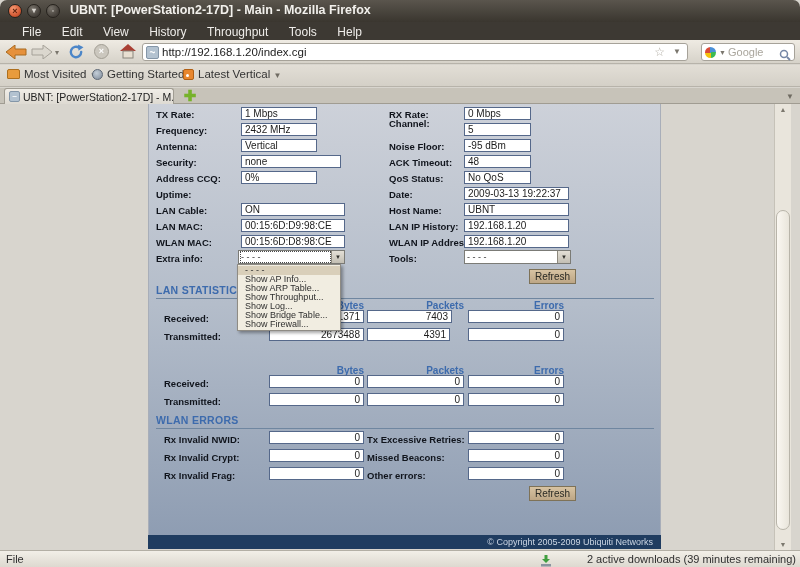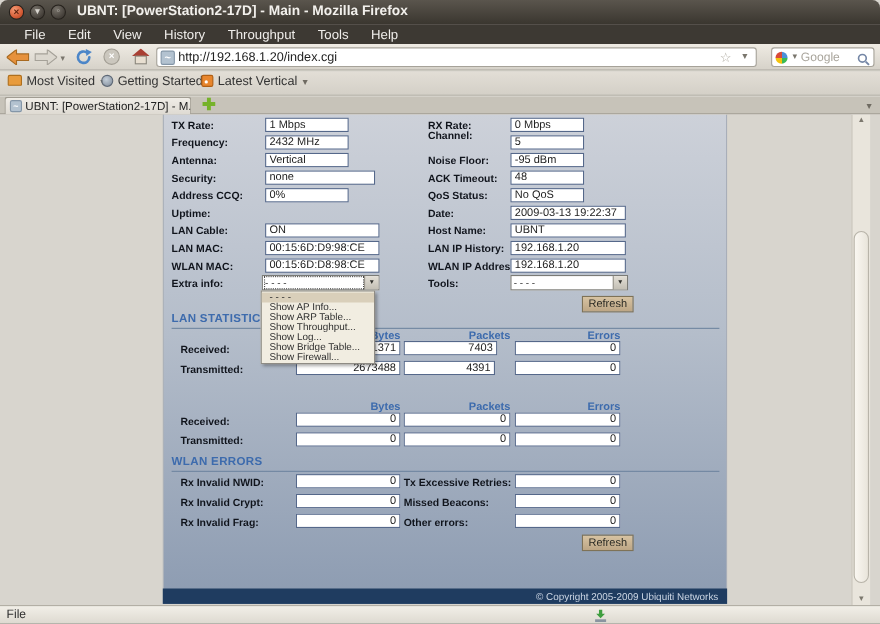--- a/index.html
+++ b/index.html
@@ -277,15 +277,16 @@
   </div>
 
   <div class="statusbar">
     <span class="stext">File</span>
     <span class="dlicon">
       <svg width="12" height="12">
           <polygon points="6,8 2,4 4.5,4 4.5,0 7.5,0 7.5,4 10,4" fill="#3f9e3f"></polygon>
           <rect x="1" y="9" width="10" height="2.5" fill="#8a94a0"></rect>
         </svg>
     </span>
+    <span class="dltext">2 active downloads (39 minutes remaining)</span>
   </div>
 
 </div>
 
 </body></html>

